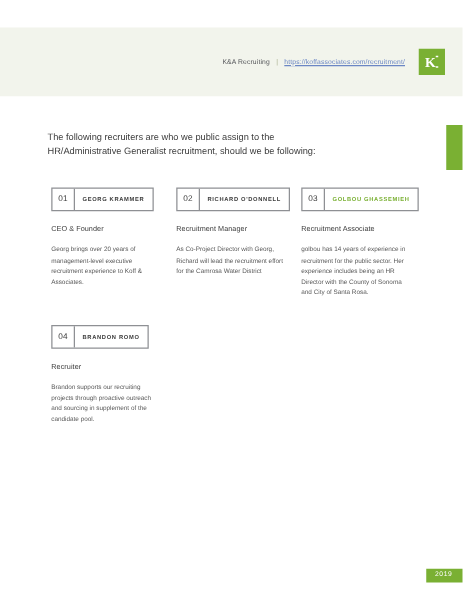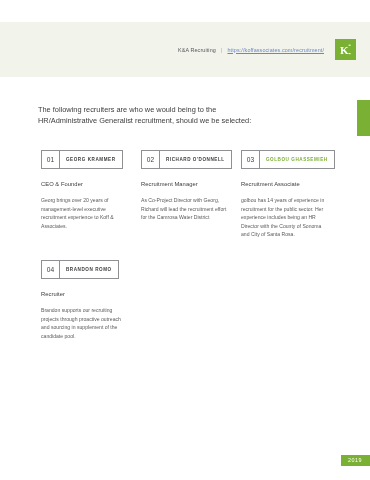--- a/index.html
+++ b/index.html
@@ -174,22 +174,22 @@
         <text x="2" y="11.5" font-family="Liberation Serif, serif" font-size="11" font-weight="bold" fill="#ffffff">K</text>
         <path d="M10.6 3.2 L12.6 3.2" stroke="#ffffff" stroke-width="1.1"></path>
         <path d="M10.6 11.6 L12.6 11.6" stroke="#ffffff" stroke-width="1.1"></path>
       </svg>
     </div>
   </div>
 
   <div class="edge-tab"></div>
 
   <div class="intro">
-    <div>The following recruiters are who we would being to the</div>
-    <div>HR/Administrative Generalist recruitment, should we be selected:</div>
+    <div>The following recruiters are who we public assign to the</div>
+    <div>HR/Administrative Generalist recruitment, should we be following:</div>
   </div>
 
   <div class="grid">
 
     <div class="card">
       <div class="name-plate">
         <div class="name-num">01</div>
         <div class="name-label">GEORG KRAMMER</div>
       </div>
       <div class="role">CEO &amp; Founder</div>

